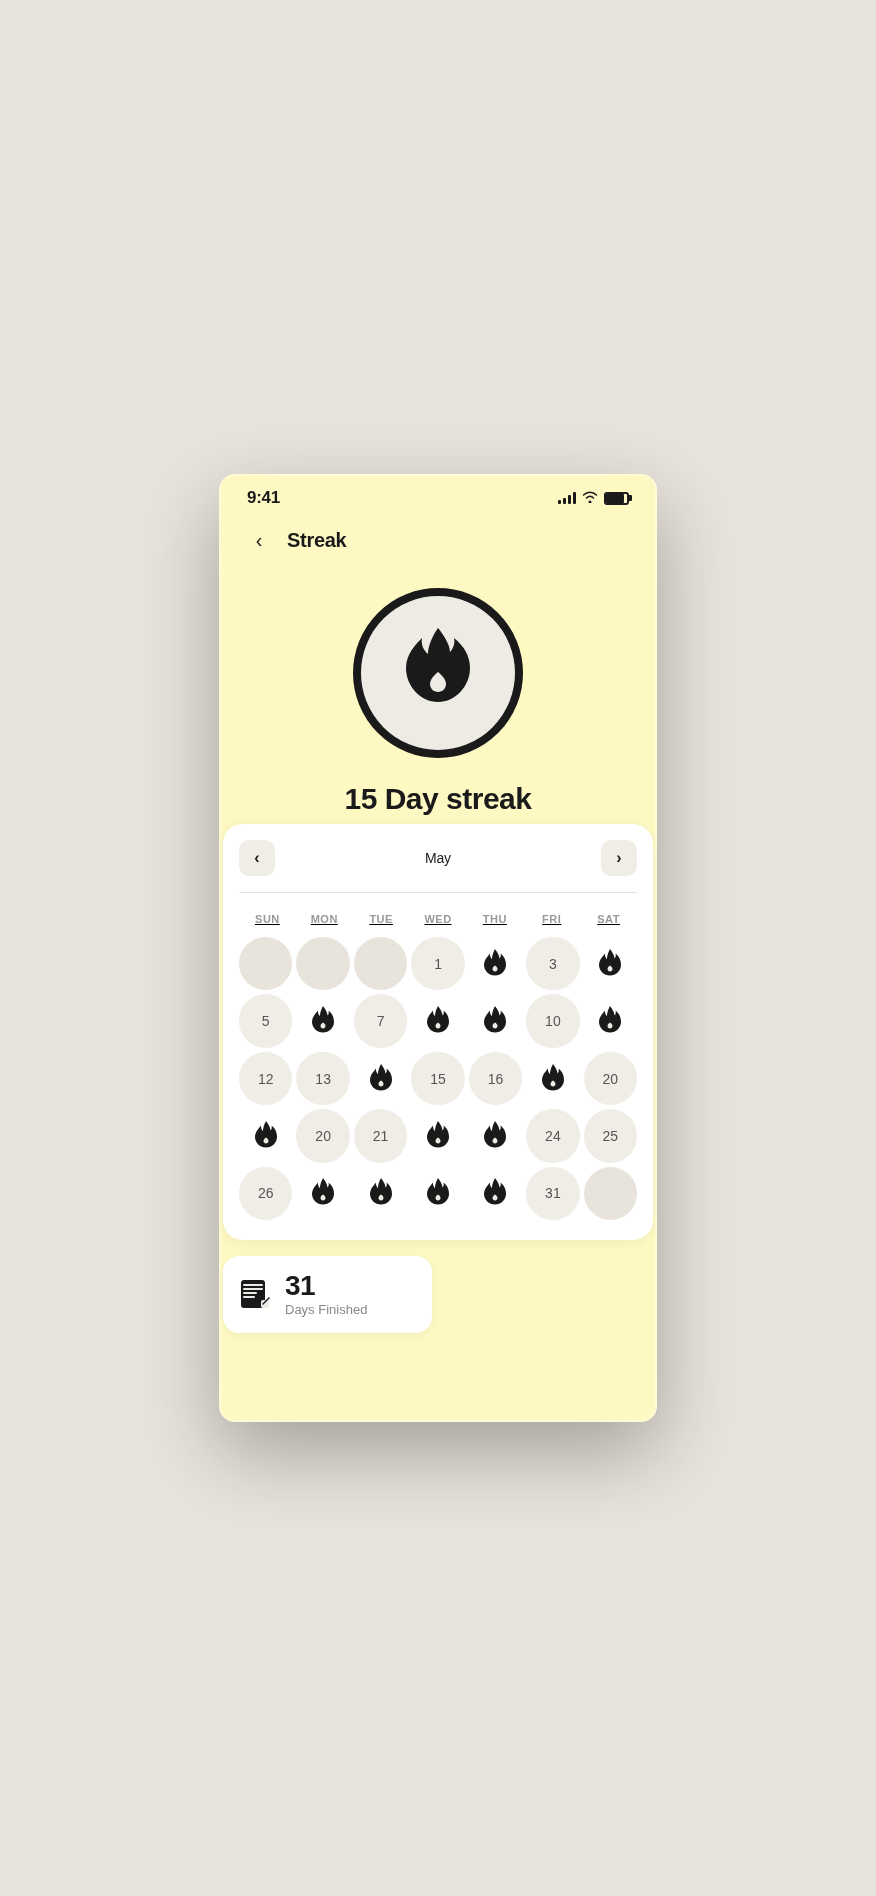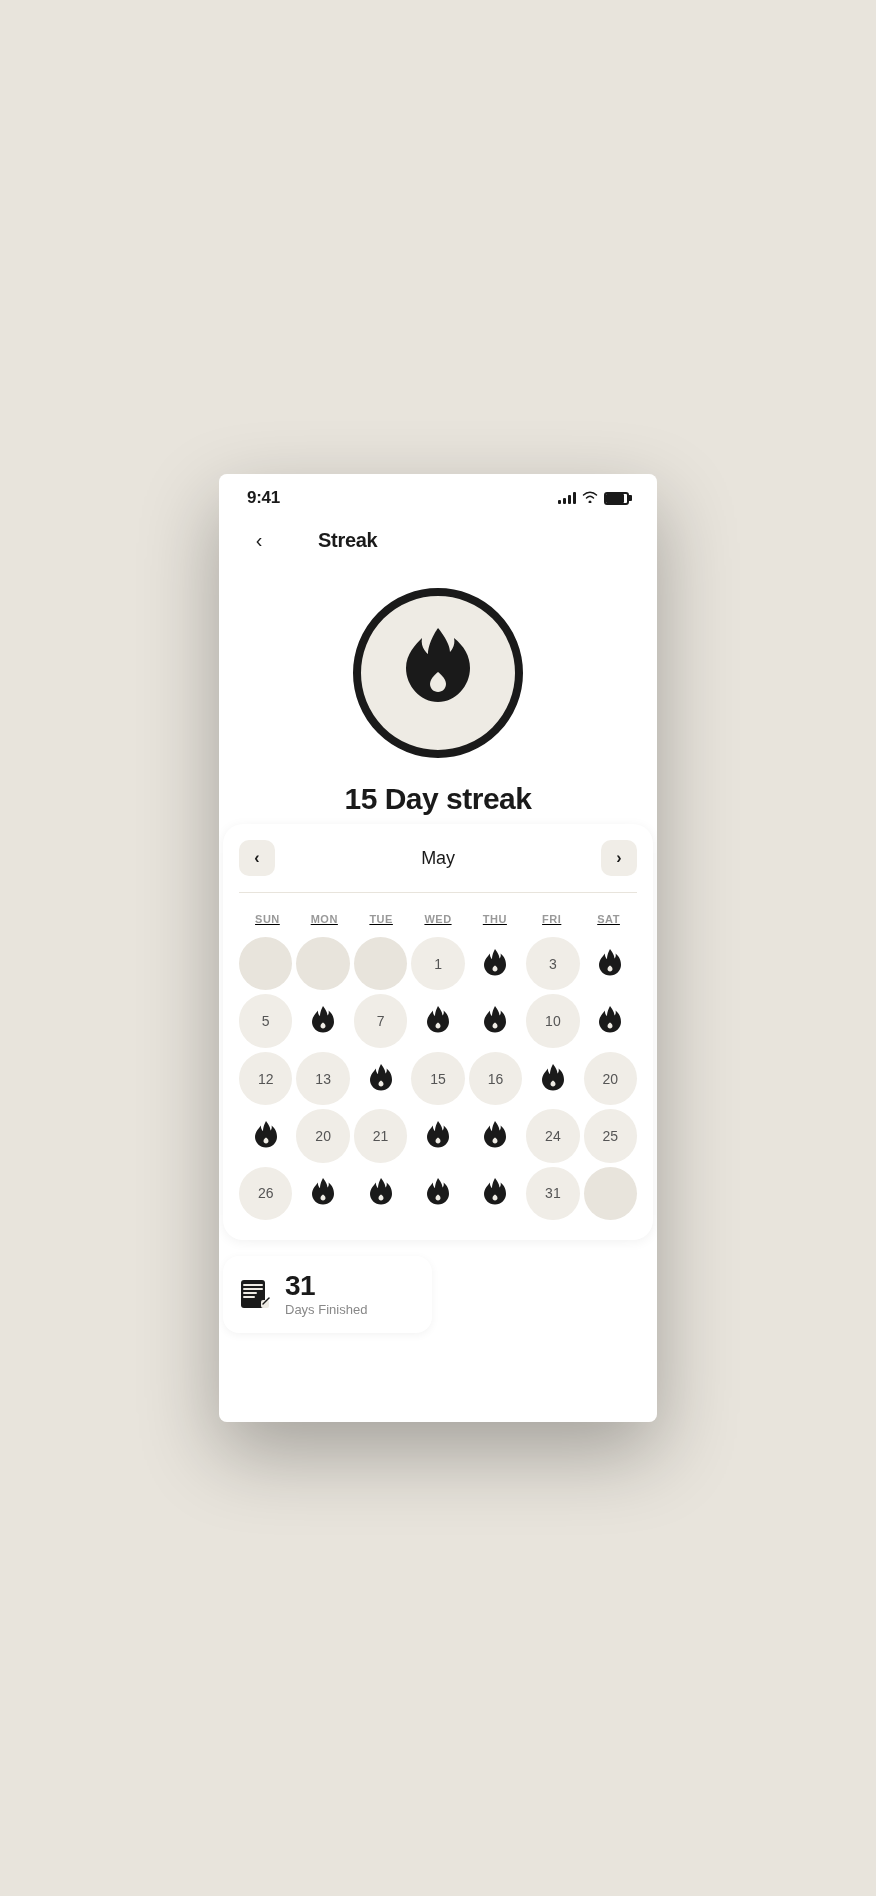--- a/index.html
+++ b/index.html
@@ -10,22 +10,22 @@
       display: flex;
       justify-content: center;
       align-items: center;
       min-height: 100vh;
       font-family: -apple-system, BlinkMacSystemFont, 'SF Pro Display', 'Helvetica Neue', Arial, sans-serif;
     }
 
     .phone {
       width: 438px;
       height: 948px;
-      background: #ffffff;
-      border-radius: 8px;
+      background: #fef9c3;
+      border-radius: 16px;
       box-shadow: 0 30px 80px rgba(0,0,0,0.3), inset 0 0 0 2px rgba(255,255,255,0.3);
       overflow: hidden;
       position: relative;
       display: flex;
       flex-direction: column;
     }
 
     
     .status-bar {
       display: flex;
@@ -117,21 +117,20 @@
       font-size: 20px;
       color: #1a1a1a;
       font-weight: 400;
     }
 
     .page-title {
       font-size: 20px;
       font-weight: 600;
       color: #1a1a1a;
       letter-spacing: -0.3px;
-      margin-left: 31px;
     }
 
     
     .main-content {
       flex: 1;
       overflow-y: auto;
       display: flex;
       flex-direction: column;
       padding: 0 4px 20px;
       scrollbar-width: none;
@@ -206,21 +205,21 @@
       align-items: center;
       justify-content: center;
       cursor: pointer;
       font-size: 16px;
       color: #1a1a1a;
       font-weight: 600;
       border: none;
     }
 
     .cal-month {
-      font-size: 18px;
+      font-size: 14px;
       font-weight: 500;
       color: #1a1a1a;
       letter-spacing: -0.2px;
       text-align: right;
     }
 
     .cal-divider {
       height: 1px;
       background: #e8e4dc;
       margin-bottom: 16px;

